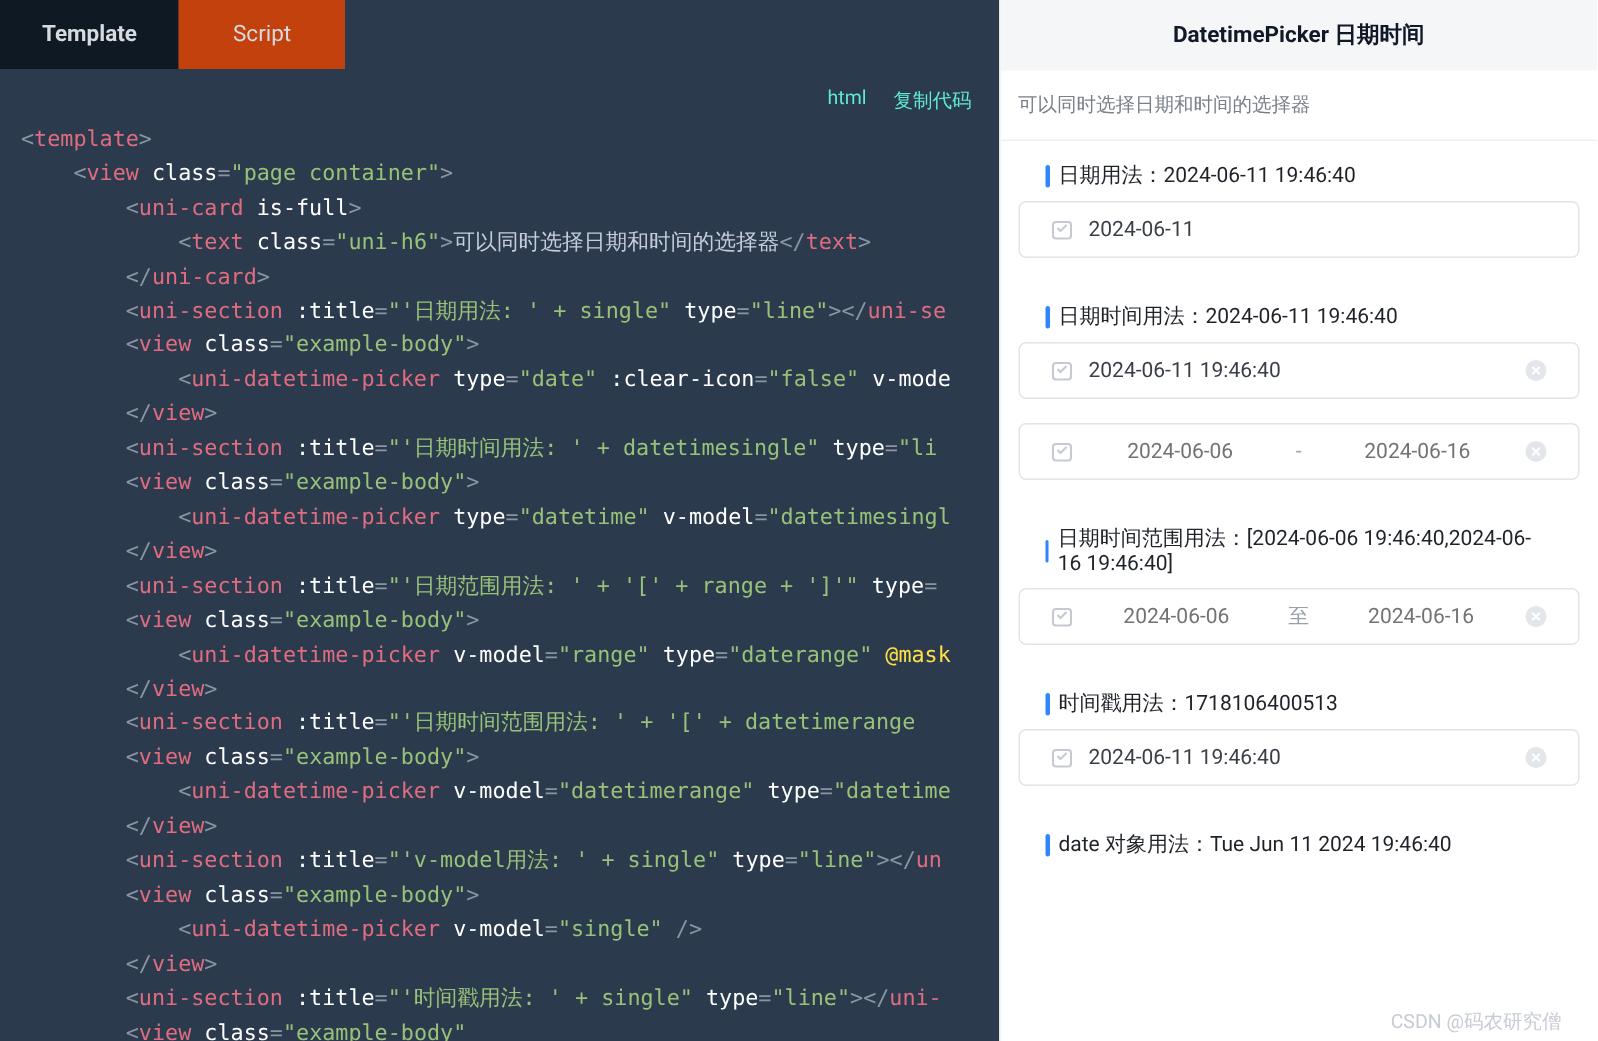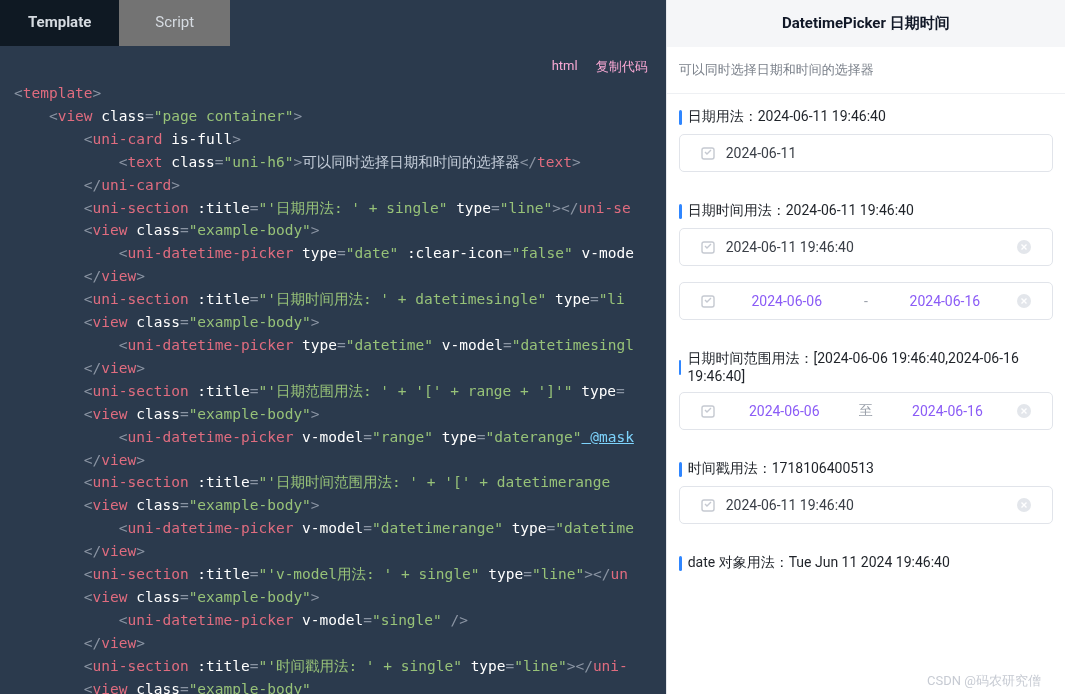--- a/index.html
+++ b/index.html
@@ -1,42 +1,42 @@
 <!DOCTYPE html>
 <html><head>
 <meta charset="utf-8">
 <style>
 * { box-sizing: border-box; margin: 0; padding: 0; }
 body { font-family: -apple-system, BlinkMacSystemFont, "Segoe UI", Roboto, "Helvetica Neue", Arial, sans-serif; font-size: 14px; background: #fff; width: 1065px; height: 694px; overflow: hidden; display: flex; }
 .left-pane { width: 752px; height: 694px; background: #2b3a4d; display: flex; flex-direction: column; }
 .tabs { display: flex; background: #2b3a4d; height: 46px; }
-.tab { flex: 0 0 auto; padding: 13px 28px; color: #d6dbe1; font-size: 15px; cursor: pointer; background: #737373; }
+.tab { flex: 0 0 auto; padding: 13px 28px; color: #d6dbe1; font-size: 15px; cursor: pointer; background: #c2410c; }
 .tab.active { background: #0f1923; font-weight: 700; }
 .tab:nth-child(2), .tab:nth-child(3) { padding: 13px 36px; }
-.code-header { display: flex; justify-content: flex-end; gap: 18px; padding: 12px 18px 6px; color: #f9a8d4; font-size: 13px; }
+.code-header { display: flex; justify-content: flex-end; gap: 18px; padding: 12px 18px 6px; color: #5eead4; font-size: 13px; }
 .code-area { flex: 1; overflow: auto; padding: 0 14px 14px 14px; font-family: Consolas, Monaco, monospace; font-size: 14.5px; line-height: 1.58; white-space: pre; color: #a4b2c5; }
 .p-tag { color: #e06c7f; }
 .p-attr { color: #ffffff; }
 .p-str { color: #97c278; }
 .p-punc { color: #8a94a3; }
 .p-txt { color: #c4cdd9; }
-.p-hook { color: #7dd3fc; text-decoration: underline; }
+.p-hook { color: #fde047; }
 
 .right-pane { width: 451px; height: 694px; background: #fff; border-left: 1px solid #e5e7eb; display: flex; flex-direction: column; }
 .right-inner { flex: 1; overflow-y: auto; }
 .panel-title { background: #f5f6f8; padding: 14px 10px; text-align: center; font-weight: 700; font-size: 15px; color: #111827; }
 .card { padding: 14px 12px; color: #7a808a; font-size: 13px; border-bottom: 1px solid #eef0f3; }
-.section-title { padding: 14px 12px 8px; display: flex; align-items: center; gap: 6px; font-size: 14px; color: #1f2329; }
+.section-title { padding: 14px 30px 8px; display: flex; align-items: center; gap: 6px; font-size: 14px; color: #1f2329; }
 .section-title::before { content: ""; width: 3px; height: 15px; background: #2f86ff; border-radius: 2px; }
 .picker-wrap { padding: 0 12px 16px; }
 .picker { border: 1px solid #e1e4ea; border-radius: 5px; height: 38px; display: flex; align-items: center; padding: 0 20px; gap: 10px; color: #3a3f47; background: #fff; }
 .picker-cal { width: 16px; height: 16px; flex: 0 0 auto; }
 .picker-text { flex: 1; font-size: 14px; color: #3a3f47; }
 .picker-range { justify-content: center; }
-.picker-range .rval { flex: 1; text-align: center; font-size: 14px; color: #8b5cf6; }
+.picker-range .rval { flex: 1; text-align: center; font-size: 14px; color: #737373; }
 .picker-range .sep { color: #9aa0aa; padding: 0 6px; }
 .picker-clear { width: 16px; height: 16px; flex: 0 0 auto; }
 
 .watermark { position: fixed; right: 24px; bottom: 4px; font-size: 13px; color: #c7cbd3; z-index: 99; }
 
 svg { display: block; }
 </style>
 </head>
 <body>
 

